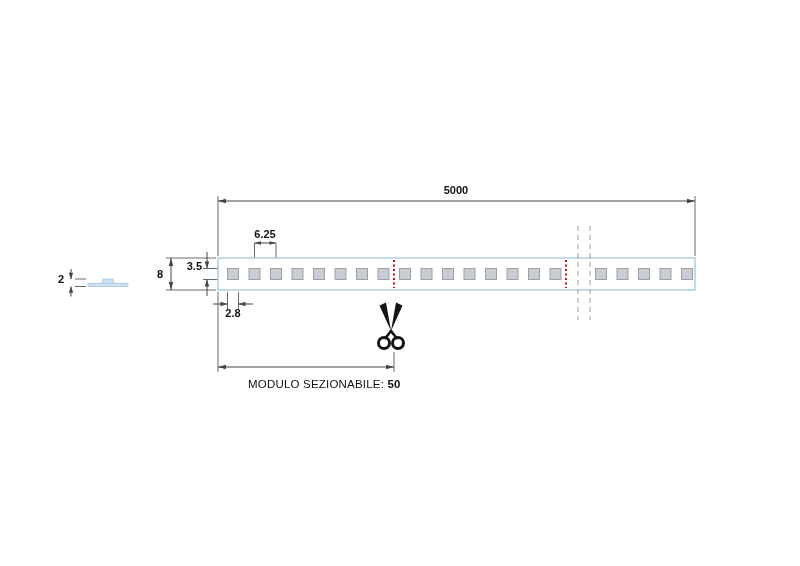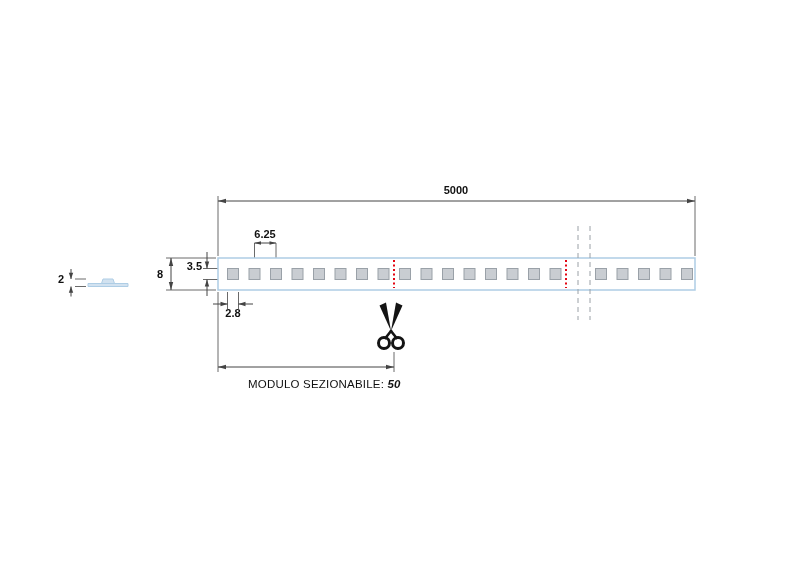--- a/index.html
+++ b/index.html
@@ -11,21 +11,21 @@
   .dimtext{font-family:"Liberation Sans",sans-serif;font-size:11px;font-weight:bold;fill:var(--text);}
   .strip{fill:#ffffff;stroke:var(--strip-outline);stroke-width:1.5;}
   .led{fill:var(--led-fill);stroke:var(--led-stroke);stroke-width:1;}
   .cut{stroke:var(--cut-line);stroke-width:2;stroke-dasharray:2 2.5;}
   .brk{stroke:var(--break-line);stroke-width:1;stroke-dasharray:5 4;}
   .profile{fill:var(--profile-fill);stroke:var(--strip-outline);stroke-width:1;}
   .blade{fill:#141414;}
   .handle-link{stroke:#141414;stroke-width:2.6;stroke-linecap:round;}
   .handle{fill:none;stroke:#141414;stroke-width:3;}
   .module-label{position:absolute;left:248px;top:378px;font-size:11.5px;color:var(--text);letter-spacing:0.2px;white-space:nowrap;}
-  .module-label .bold{font-weight:bold;font-style:italic;}
+  .module-label .bold{font-weight:bold;}
 </style>
 </head>
 <body>
 
 <div class="canvas">
   <svg width="800" height="566" viewBox="0 0 800 566">
 
     <g>
       <line class="ext" x1="218" y1="256" x2="218" y2="196"></line>
       <line class="ext" x1="695" y1="256" x2="695" y2="196"></line>

